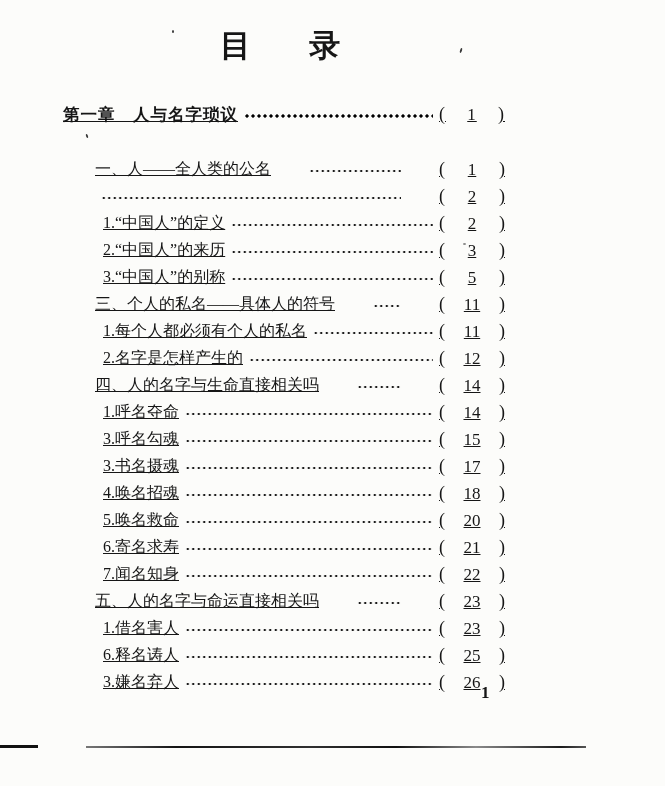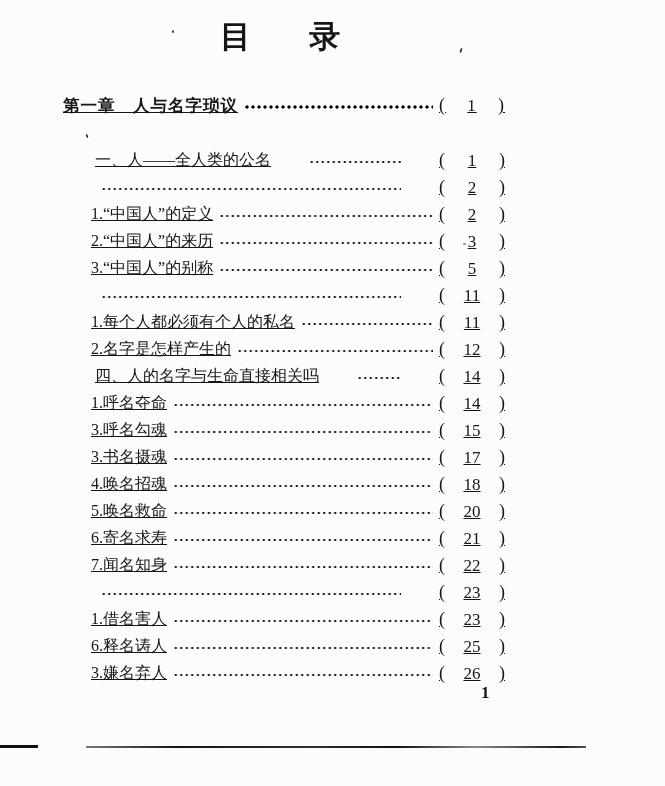--- a/index.html
+++ b/index.html
@@ -5,21 +5,21 @@
   html,body{margin:0;padding:0;background:#e8e8e8;}
   .page{
     position:relative;
     width:665px;height:786px;
     margin:0 auto;
     background:#fcfcfa;
     font-family:"Liberation Serif","DejaVu Serif",serif;
     color:#161616;
     overflow:hidden;
     box-sizing:border-box;
-    padding-top:16px;
+    padding-top:25px;
   }
   .title{
     width:fit-content;
     margin:0 0 0 220px;
     font-size:31px;
     font-weight:bold;
     letter-spacing:2px;
     word-spacing:1.5em;
     white-space:nowrap;
   }
@@ -35,21 +35,21 @@
     white-space:nowrap;
   }
   .row.chapter{
     font-family:"Liberation Sans","DejaVu Sans",sans-serif;
     font-weight:bold;
     font-size:16.5px;
     letter-spacing:1px;
     margin-bottom:28px;
   }
   .row.section{margin-left:32px;gap:32px;}
-  .row.item{margin-left:28px;}
+  .row.item{margin-left:40px;}
   .entry-text{flex:0 0 auto;}
   .leader{
     flex:1 1 auto;
     min-width:18px;
     height:10px;
     margin:4px 6px 0 6px;
     background-image:radial-gradient(circle,#1c1c1c 1.25px,transparent 1.5px);
     background-size:5.5px 8px;
     background-repeat:repeat-x;
     background-position:0 45%;
@@ -148,20 +148,21 @@
       <span class="entry-text">3.“中国人”的别称</span>
       <span class="leader"></span>
       <span class="pageno">
         <span class="paren">(</span>
         <span>5</span>
         <span class="paren">)</span>
       </span>
     </div>
 
     <div class="row section">
+      <span class="entry-text">三、个人的私名——具体人的符号</span>
       <span class="leader"></span>
       <span class="pageno">
         <span class="paren">(</span>
         <span>11</span>
         <span class="paren">)</span>
       </span>
     </div>
 
     <div class="row item">
       <span class="entry-text">1.每个人都必须有个人的私名</span>
@@ -257,20 +258,21 @@
       <span class="entry-text">7.闻名知身</span>
       <span class="leader"></span>
       <span class="pageno">
         <span class="paren">(</span>
         <span>22</span>
         <span class="paren">)</span>
       </span>
     </div>
 
     <div class="row section">
+      <span class="entry-text">五、人的名字与命运直接相关吗</span>
       <span class="leader"></span>
       <span class="pageno">
         <span class="paren">(</span>
         <span>23</span>
         <span class="paren">)</span>
       </span>
     </div>
 
     <div class="row item">
       <span class="entry-text">1.借名害人</span>

